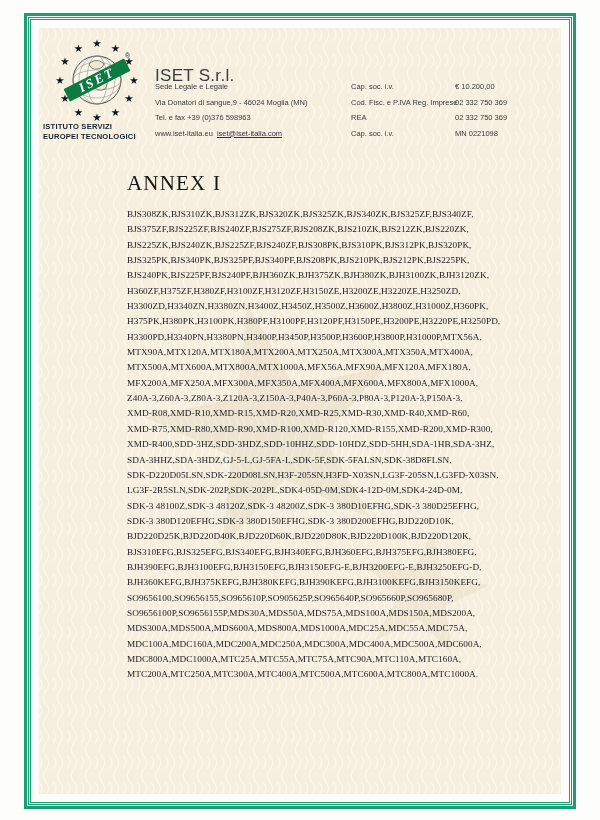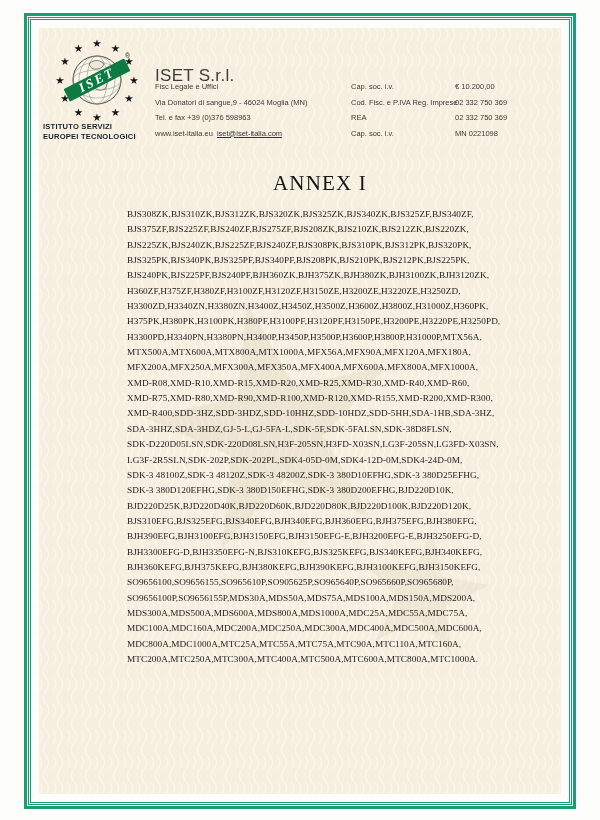--- a/index.html
+++ b/index.html
@@ -34,21 +34,21 @@
 
   .company-name{position:absolute;left:116px;top:22px;font-size:17px;color:#3d3d3d;
     letter-spacing:.3px;margin-top:16px;}
   .info-grid{position:absolute;left:116px;top:54px;display:grid;
     grid-template-columns:196px 104px auto;grid-auto-rows:9px;row-gap:6.5px;
     font-size:7.5px;line-height:9px;color:#3a3a3a;white-space:nowrap;}
   .info-grid .cell{overflow:visible;}
   .email-link{text-decoration:underline;color:#33333d;margin-left:4px;}
 
   
-  .annex-title{position:absolute;left:88px;top:143px;width:386px;text-align:center;
+  .annex-title{position:absolute;left:88px;top:143px;width:386px;text-align:left;
     font-family:"Liberation Serif",serif;font-size:21px;letter-spacing:1.2px;
     color:#151515;}
   .codes{position:absolute;left:88px;top:179px;width:400px;
     font-family:"Liberation Serif",serif;font-size:9.25px;line-height:15.35px;
     color:#1c1c1c;letter-spacing:.05px;}
   .code-line{white-space:nowrap;height:15.35px;}
 </style>
 </head>
 <body>
 
@@ -107,21 +107,21 @@
             </svg>
 
             <div class="org-name">
               <div>ISTITUTO SERVIZI</div>
               <div>EUROPEI TECNOLOGICI</div>
             </div>
 
             <div class="company-name">ISET S.r.l.</div>
 
             <div class="info-grid">
-              <div class="cell">Fisc Legale e Uffici</div>
+              <div class="cell">Sede Legale e Legale</div>
               <div class="cell">Cap. soc. i.v.</div>
               <div class="cell">€ 10.200,00</div>
 
               <div class="cell">Via Donatori di sangue,9 - 46024 Moglia (MN)</div>
               <div class="cell">Cod. Fisc. e P.IVA Reg. Imprese</div>
               <div class="cell">02 332 750 369</div>
 
               <div class="cell">Tel. e fax +39 (0)376 598963</div>
               <div class="cell">REA</div>
               <div class="cell">02 332 750 369</div>
@@ -138,34 +138,35 @@
             <div class="codes">
               <div class="code-line">BJS308ZK,BJS310ZK,BJS312ZK,BJS320ZK,BJS325ZK,BJS340ZK,BJS325ZF,BJS340ZF,</div>
                 <div class="code-line">BJS375ZF,BJS225ZF,BJS240ZF,BJS275ZF,BJS208ZK,BJS210ZK,BJS212ZK,BJS220ZK,</div>
                 <div class="code-line">BJS225ZK,BJS240ZK,BJS225ZF,BJS240ZF,BJS308PK,BJS310PK,BJS312PK,BJS320PK,</div>
                 <div class="code-line">BJS325PK,BJS340PK,BJS325PF,BJS340PF,BJS208PK,BJS210PK,BJS212PK,BJS225PK,</div>
                 <div class="code-line">BJS240PK,BJS225PF,BJS240PF,BJH360ZK,BJH375ZK,BJH380ZK,BJH3100ZK,BJH3120ZK,</div>
                 <div class="code-line">H360ZF,H375ZF,H380ZF,H3100ZF,H3120ZF,H3150ZE,H3200ZE,H3220ZE,H3250ZD,</div>
                 <div class="code-line">H3300ZD,H3340ZN,H3380ZN,H3400Z,H3450Z,H3500Z,H3600Z,H3800Z,H31000Z,H360PK,</div>
                 <div class="code-line">H375PK,H380PK,H3100PK,H380PF,H3100PF,H3120PF,H3150PE,H3200PE,H3220PE,H3250PD,</div>
                 <div class="code-line">H3300PD,H3340PN,H3380PN,H3400P,H3450P,H3500P,H3600P,H3800P,H31000P,MTX56A,</div>
+                <div class="code-line">MTX90A,MTX120A,MTX180A,MTX200A,MTX250A,MTX300A,MTX350A,MTX400A,</div>
                 <div class="code-line">MTX500A,MTX600A,MTX800A,MTX1000A,MFX56A,MFX90A,MFX120A,MFX180A,</div>
                 <div class="code-line">MFX200A,MFX250A,MFX300A,MFX350A,MFX400A,MFX600A,MFX800A,MFX1000A,</div>
+                <div class="code-line">Z40A-3,Z60A-3,Z80A-3,Z120A-3,Z150A-3,P40A-3,P60A-3,P80A-3,P120A-3,P150A-3,</div>
                 <div class="code-line">XMD-R08,XMD-R10,XMD-R15,XMD-R20,XMD-R25,XMD-R30,XMD-R40,XMD-R60,</div>
                 <div class="code-line">XMD-R75,XMD-R80,XMD-R90,XMD-R100,XMD-R120,XMD-R155,XMD-R200,XMD-R300,</div>
                 <div class="code-line">XMD-R400,SDD-3HZ,SDD-3HDZ,SDD-10HHZ,SDD-10HDZ,SDD-5HH,SDA-1HB,SDA-3HZ,</div>
                 <div class="code-line">SDA-3HHZ,SDA-3HDZ,GJ-5-L,GJ-5FA-L,SDK-5F,SDK-5FALSN,SDK-38D8FLSN,</div>
                 <div class="code-line">SDK-D220D05LSN,SDK-220D08LSN,H3F-205SN,H3FD-X03SN,LG3F-205SN,LG3FD-X03SN,</div>
                 <div class="code-line">LG3F-2R5SLN,SDK-202P,SDK-202PL,SDK4-05D-0M,SDK4-12D-0M,SDK4-24D-0M,</div>
                 <div class="code-line">SDK-3 48100Z,SDK-3 48120Z,SDK-3 48200Z,SDK-3 380D10EFHG,SDK-3 380D25EFHG,</div>
                 <div class="code-line">SDK-3 380D120EFHG,SDK-3 380D150EFHG,SDK-3 380D200EFHG,BJD220D10K,</div>
                 <div class="code-line">BJD220D25K,BJD220D40K,BJD220D60K,BJD220D80K,BJD220D100K,BJD220D120K,</div>
                 <div class="code-line">BJS310EFG,BJS325EFG,BJS340EFG,BJH340EFG,BJH360EFG,BJH375EFG,BJH380EFG,</div>
                 <div class="code-line">BJH390EFG,BJH3100EFG,BJH3150EFG,BJH3150EFG-E,BJH3200EFG-E,BJH3250EFG-D,</div>
-                <div class="code-line">BJH3300EFG-D,BJH3350EFG-N,BJS310KEFG,BJS325KEFG,BJS340KEFG,BJH340KEFG,</div>
                 <div class="code-line">BJH360KEFG,BJH375KEFG,BJH380KEFG,BJH390KEFG,BJH3100KEFG,BJH3150KEFG,</div>
                 <div class="code-line">SO9656100,SO9656155,SO965610P,SO905625P,SO965640P,SO965660P,SO965680P,</div>
                 <div class="code-line">SO9656100P,SO9656155P,MDS30A,MDS50A,MDS75A,MDS100A,MDS150A,MDS200A,</div>
                 <div class="code-line">MDS300A,MDS500A,MDS600A,MDS800A,MDS1000A,MDC25A,MDC55A,MDC75A,</div>
                 <div class="code-line">MDC100A,MDC160A,MDC200A,MDC250A,MDC300A,MDC400A,MDC500A,MDC600A,</div>
                 <div class="code-line">MDC800A,MDC1000A,MTC25A,MTC55A,MTC75A,MTC90A,MTC110A,MTC160A,</div>
                 <div class="code-line">MTC200A,MTC250A,MTC300A,MTC400A,MTC500A,MTC600A,MTC800A,MTC1000A.</div>
             </div>
 
           </div>

